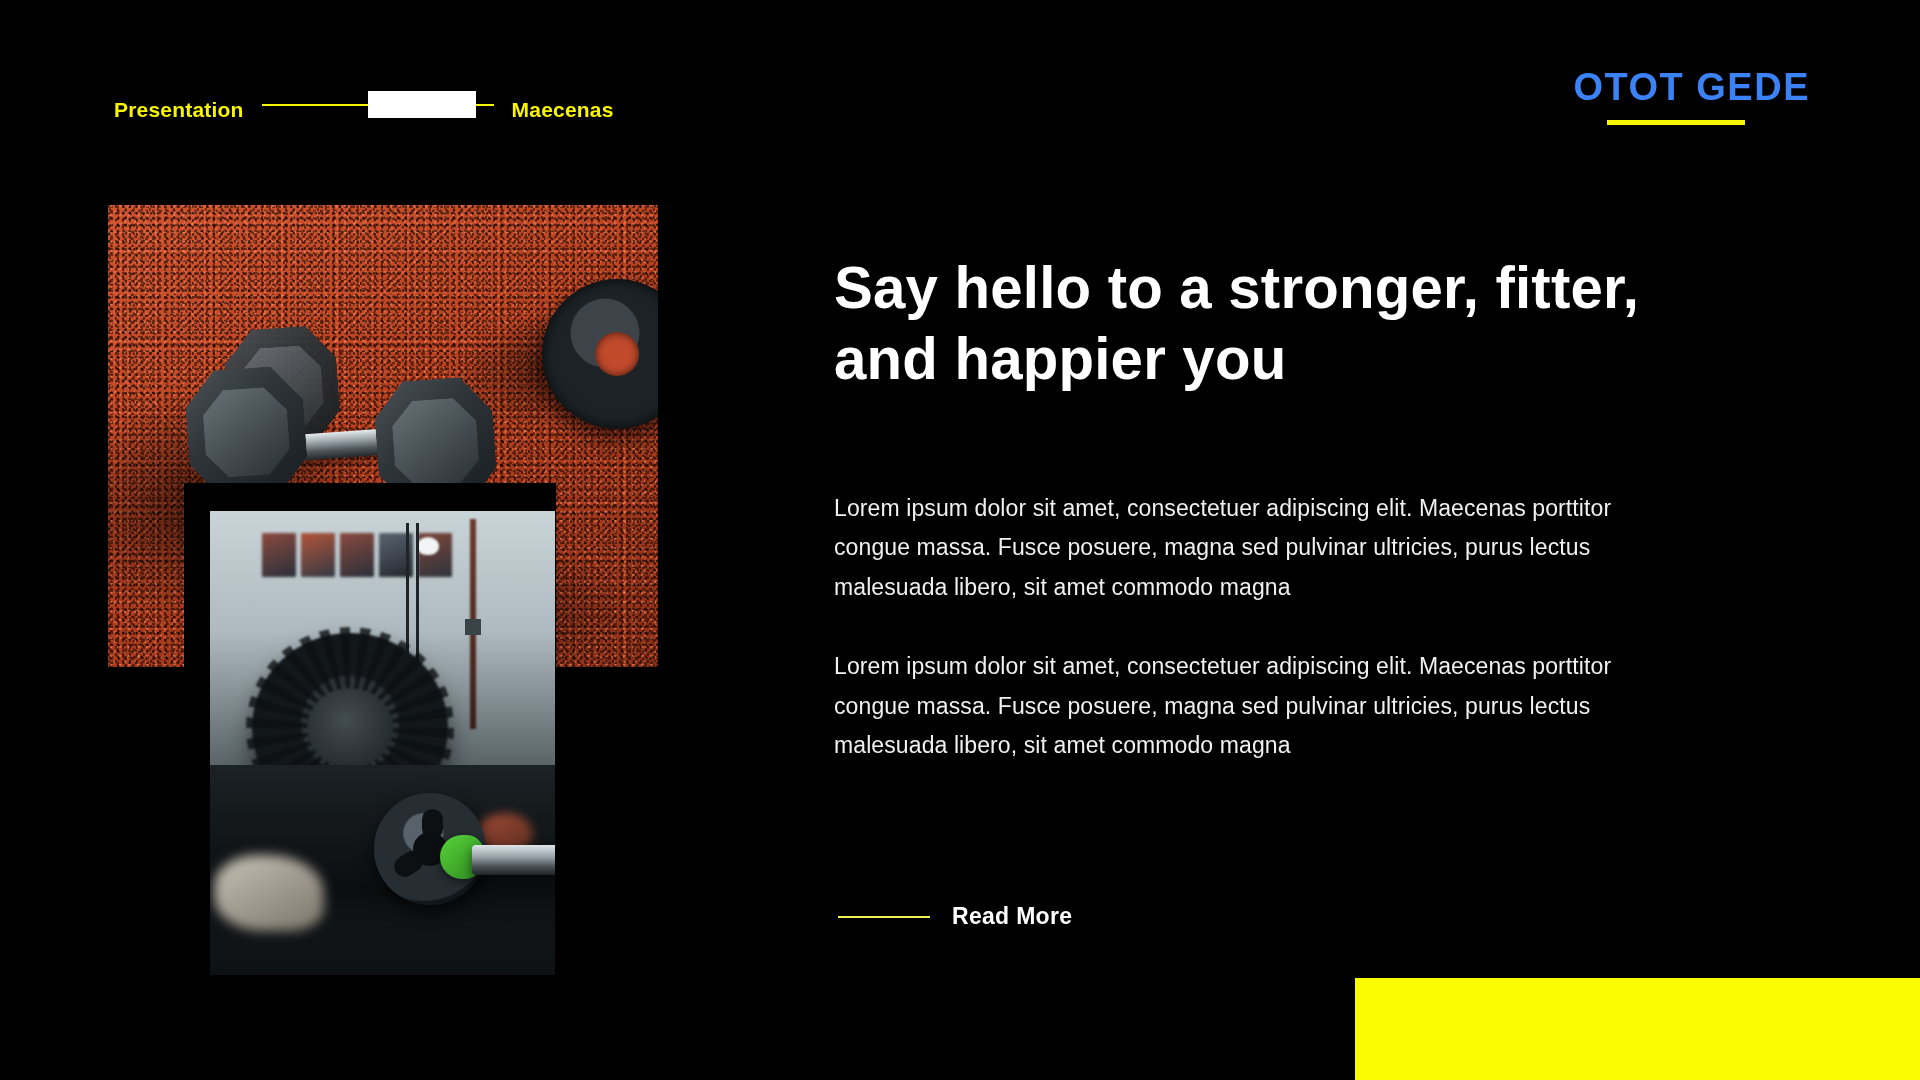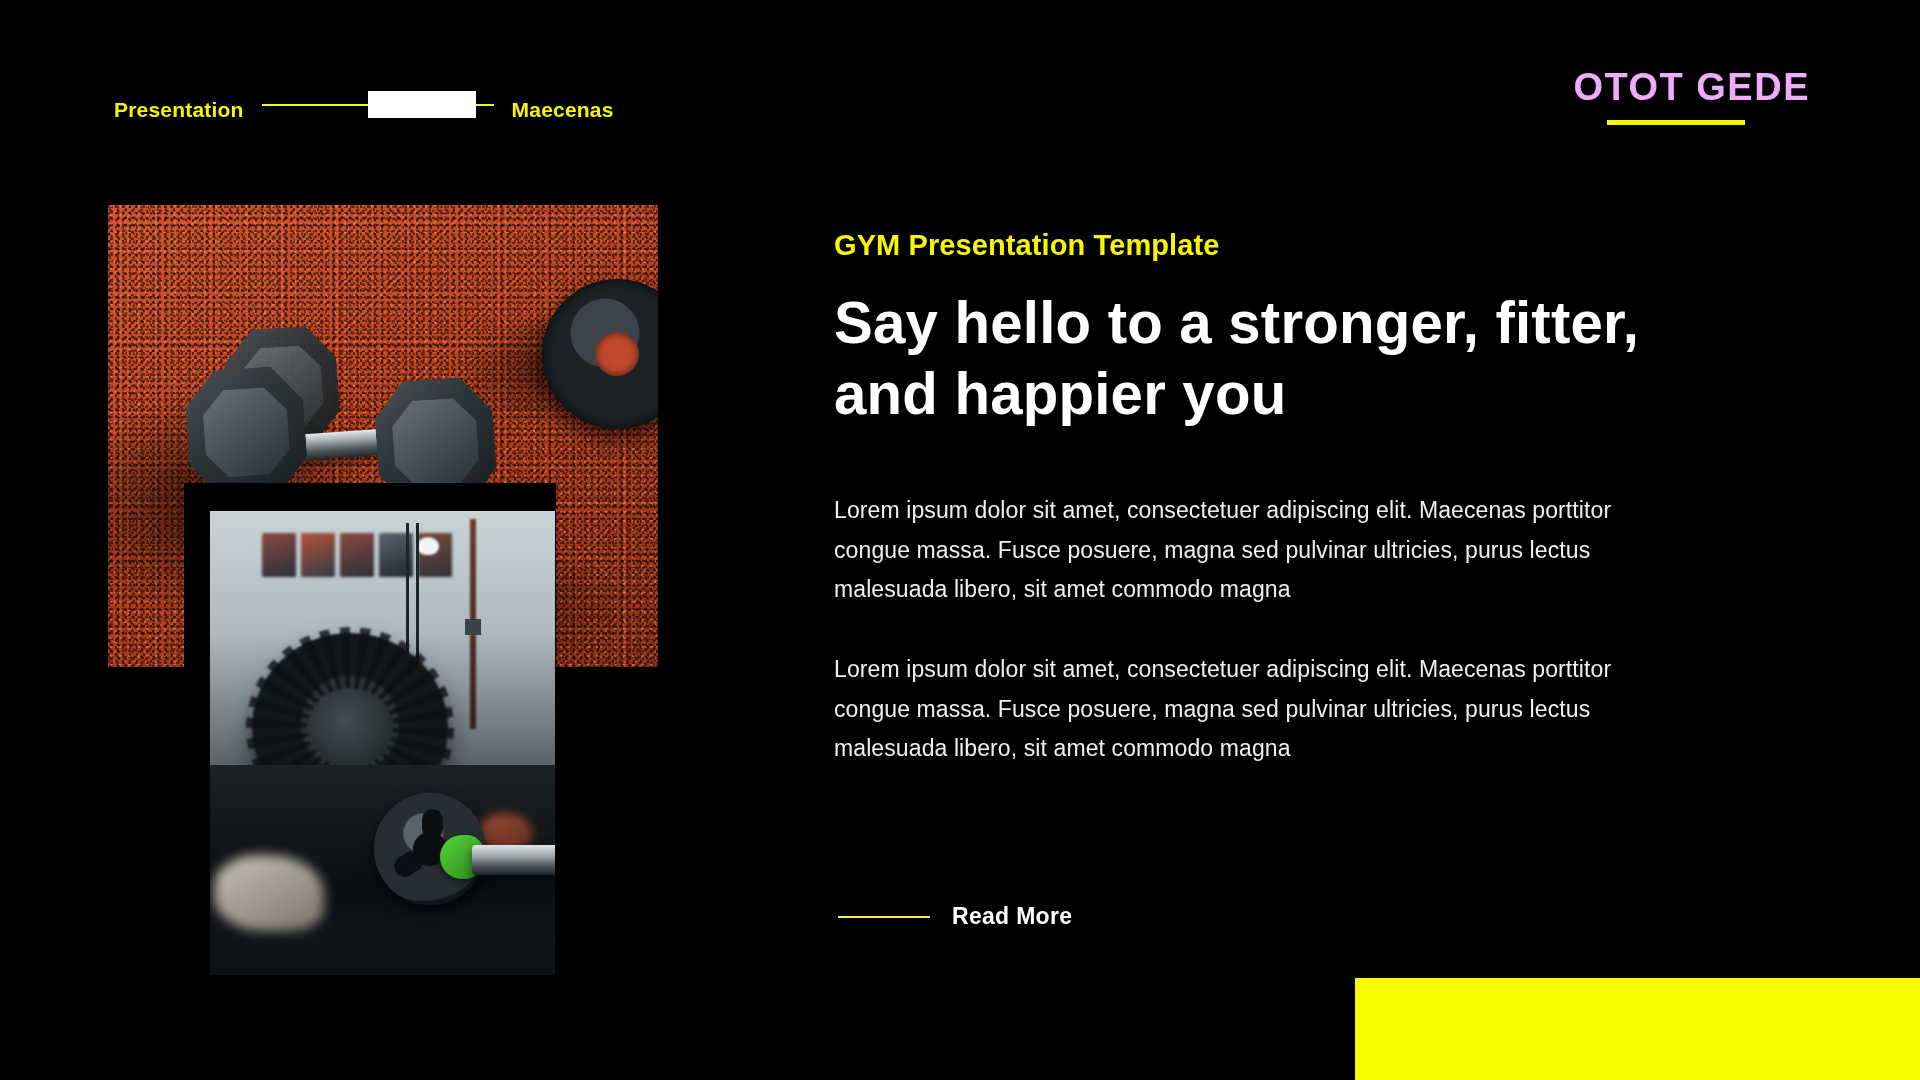--- a/index.html
+++ b/index.html
@@ -51,21 +51,21 @@
     width:108px; height:27px;
     background:#FFFFFF;
   }
 
   .brand {
     position:absolute;
     right:110px; top:68px;
     text-align:center;
   }
   .brand-name {
-    color:#f0abfc;
+    color:#3b82f6;
     font-size:38px;
     font-weight:bold;
     letter-spacing:1.5px;
     line-height:1;
     white-space:nowrap;
     font-stretch:condensed;
     margin-left:32px;
   }
   .brand-underline {
     margin:14px auto 0;
@@ -336,21 +336,21 @@
     color:#FFFFFF;
     font-size:60px;
     font-weight:bold;
     line-height:1.18;
     letter-spacing:0.2px;
     max-width:950px;
     font-stretch:condensed;
     transform:scaleX(.97);
     transform-origin:left center;
   }
-  .body-block { margin-top:62px; }
+  .body-block { margin-top:94px; }
   .body-text {
     color:#F0F0F0;
     font-size:23px;
     font-weight:400;
     line-height:1.72;
     max-width:855px;
     letter-spacing:.1px;
   }
   .body-text + .body-text { margin-top:40px; }
 
@@ -443,21 +443,20 @@
         <span class="plate-hole h1"></span>
         <span class="plate-hole h2"></span>
         <span class="plate-hole h3"></span>
       </div>
       <div class="plate-green"></div>
       <div class="bar-shaft"></div>
     </div>
   </div>
 
   <div class="content">
-    <div class="eyebrow">GYM Presentation Template</div>
     <h1 class="headline">Say hello to a stronger, fitter, and happier you</h1>
     <div class="body-block">
       <p class="body-text">Lorem ipsum dolor sit amet, consectetuer adipiscing elit. Maecenas porttitor congue massa. Fusce posuere, magna sed pulvinar ultricies, purus lectus malesuada libero, sit amet commodo magna</p>
       <p class="body-text">Lorem ipsum dolor sit amet, consectetuer adipiscing elit. Maecenas porttitor congue massa. Fusce posuere, magna sed pulvinar ultricies, purus lectus malesuada libero, sit amet commodo magna</p>
     </div>
   </div>
 
   <div class="read-more">
     <span class="rm-line"></span>
     <span class="rm-label">Read More</span>

